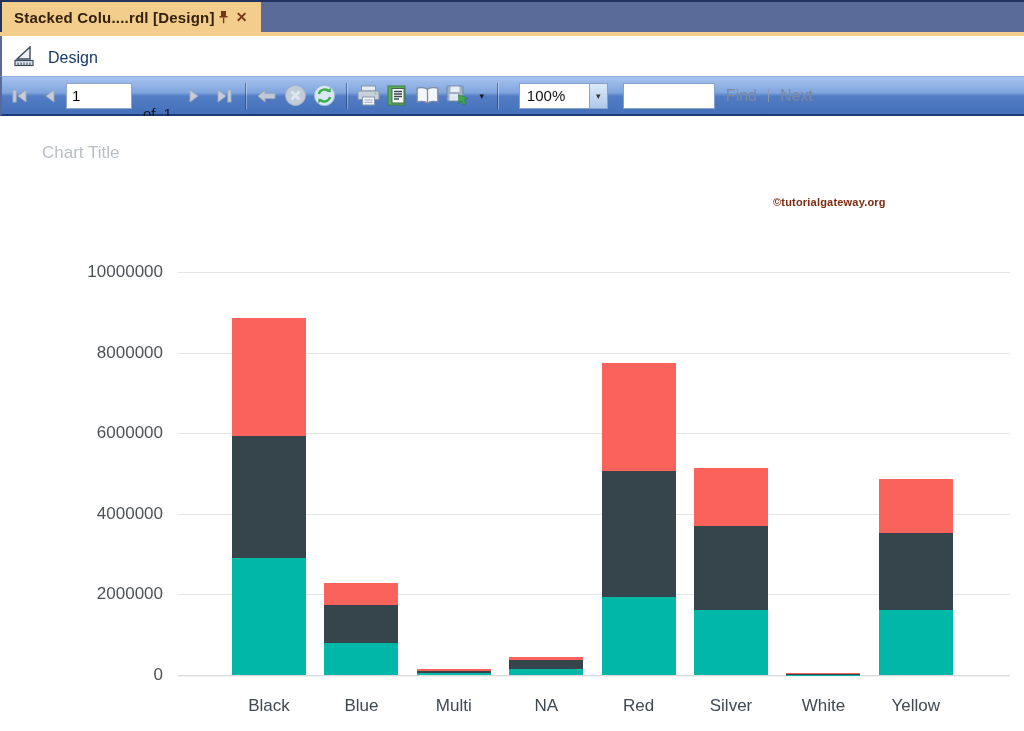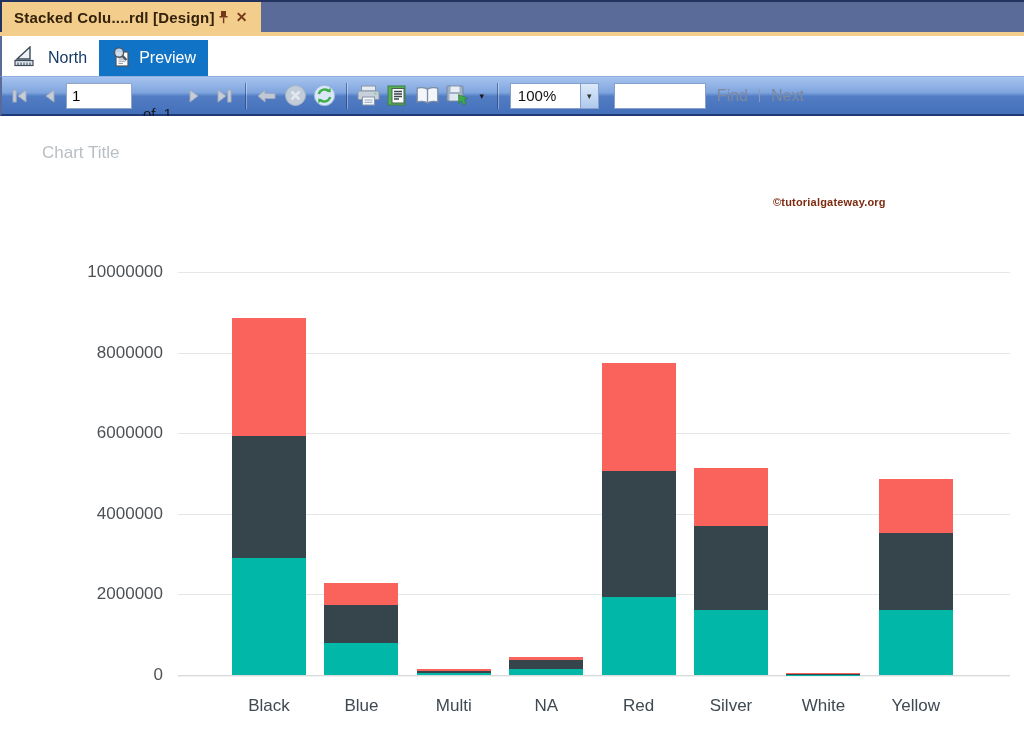--- a/index.html
+++ b/index.html
@@ -31,21 +31,21 @@
            padding:0 6px;gap:5px;border-left:2px solid #5A6B99;
            background:linear-gradient(180deg,#A7C3EE 0%,#7FA5DE 42%,#527DC4 52%,#4470BA 100%);
            border-top:1px solid #8FB0E2;border-bottom:2px solid #1E3B78;}
   .tb-btn{min-width:24px;height:26px;display:flex;align-items:center;
           justify-content:center;}
   .tb-sep{width:1px;height:26px;background:rgba(25,45,95,.5);
           box-shadow:1px 0 0 rgba(255,255,255,.35);margin:0 4px;}
   .page-input{width:54px;height:22px;border:1px solid #8FA6C8;font-size:15px;
           padding:1px 5px;font-family:"Liberation Sans",sans-serif;}
   .of-wrap{display:flex;gap:8px;font-size:15px;color:#14181F;padding:0 6px;margin-top:36px;}
-  .combo{display:flex;margin-left:3px;}
+  .combo{display:flex;margin-left:12px;}
   .combo-value{width:62px;height:24px;background:#fff;border:1px solid #86A0CB;
           border-right:none;font-size:15px;display:flex;align-items:center;
           padding-left:7px;color:#111;}
   .combo-btn{width:19px;height:26px;box-sizing:border-box;
           background:linear-gradient(#DCE9FA,#AFC9EC);border:1px solid #86A0CB;
           display:flex;align-items:center;justify-content:center;
           font-size:9px;color:#333;}
   .find-input{width:82px;height:22px;border:1px solid #86A0CB;margin-left:10px;
           font-family:"Liberation Sans",sans-serif;font-size:14px;padding:1px 4px;}
   .find-label,.next-label{font-size:16px;color:#7E89A0;padding:0 6px;}
@@ -90,33 +90,21 @@
 
   <div class="sub-tabs">
     <div class="sub-tab design">
       <span>
         <svg width="27" height="21" viewBox="0 0 27 21">
           <path d="M3 13 L16 1 L16 13 Z" fill="#EDF1F6" stroke="#3C4A5A" stroke-width="1.4"></path>
           <rect x="1" y="14.5" width="18" height="5" fill="#DDE3EA" stroke="#3C4A5A" stroke-width="1.2"></rect>
           <path d="M4 16.5 v3 M7 16.5 v3 M10 16.5 v3 M13 16.5 v3 M16 16.5 v3" stroke="#3C4A5A" stroke-width="1"></path>
         </svg>
       </span>
-      <span>North</span>
-    </div>
-    <div class="sub-tab preview">
-      <span>
-        <svg width="21" height="21" viewBox="0 0 21 21">
-          <rect x="5" y="6" width="12" height="14" fill="#FDFDFD" stroke="#4C5560" stroke-width="1.2"></rect>
-          <path d="M7.5 13 h7 M7.5 15.2 h7 M7.5 17.4 h4.5" stroke="#8D97A3" stroke-width="1"></path>
-          <rect x="7" y="8" width="3.4" height="3.4" fill="#C8D2DC" stroke="#6A7582" stroke-width=".8"></rect>
-          <circle cx="8" cy="6.5" r="4.6" fill="rgba(214,230,246,.85)" stroke="#4C5560" stroke-width="1.4"></circle>
-          <line x1="11.4" y1="9.9" x2="15.5" y2="14" stroke="#4C5560" stroke-width="2.4"></line>
-        </svg>
-      </span>
-      <span>Preview</span>
+      <span>Design</span>
     </div>
   </div>
 
   <div class="toolbar">
     <span class="tb-btn">
       <svg width="16" height="14" viewBox="0 0 16 14">
         <rect x="1" y="1" width="3.2" height="12" fill="#C6CDD8" stroke="#9FA9BB"></rect>
         <path d="M14 1 L6 7 L14 13 Z" fill="#C6CDD8" stroke="#9FA9BB"></path>
       </svg>
     </span>

